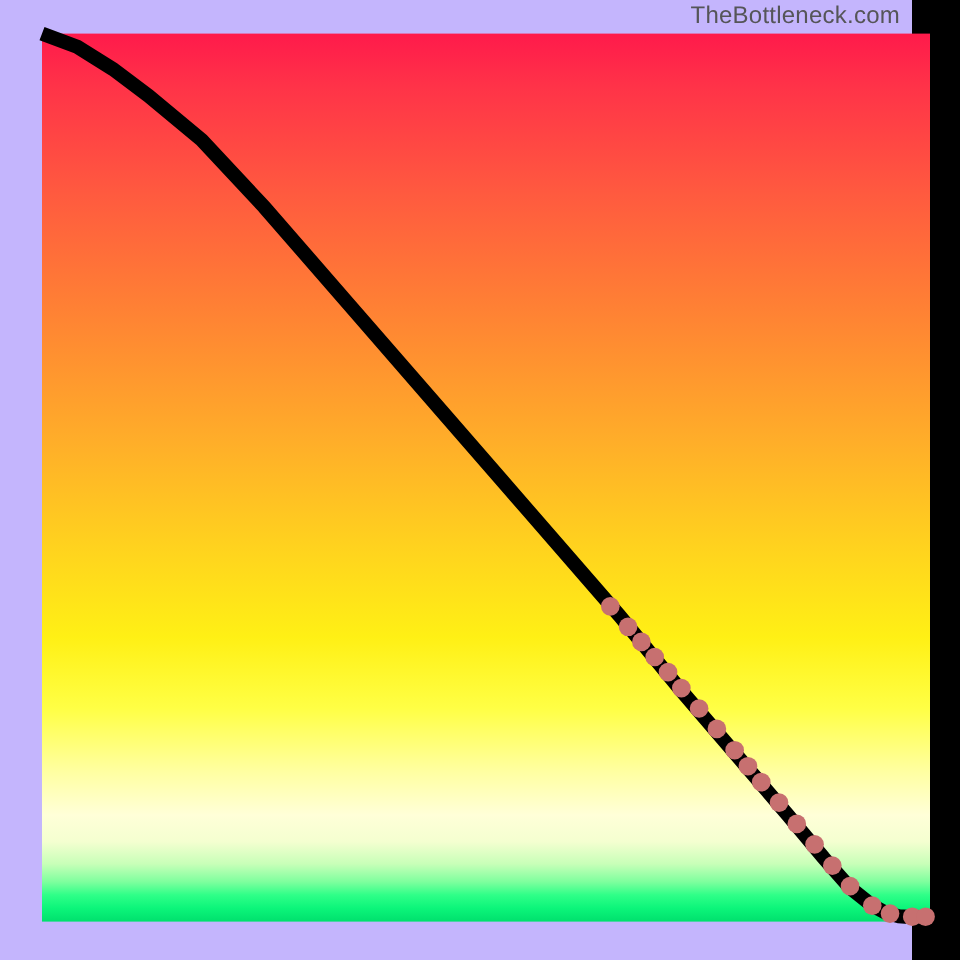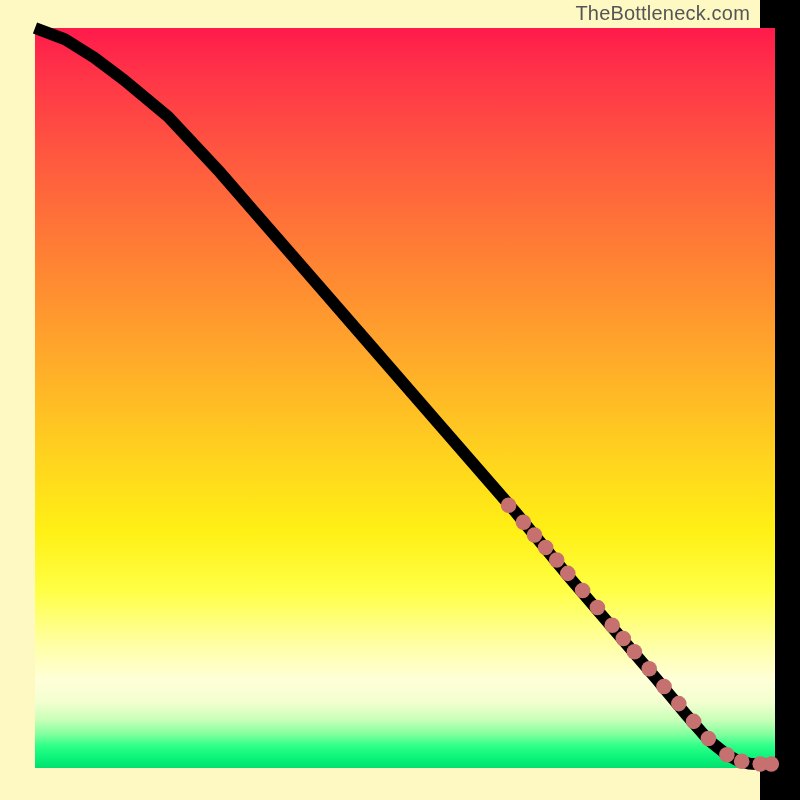--- a/index.html
+++ b/index.html
@@ -8,21 +8,21 @@
     width: 800px;
     height: 800px;
     background: #000;
     overflow: hidden;
     font-family: Arial, Helvetica, sans-serif;
   }
   .frame {
     position: relative;
     width: 760px;
     height: 800px;
-    background: #fef9c3;
+    background: #c4b5fd;
   }
   .watermark {
     position: absolute;
     top: 2px;
     right: 10px;
     color: #555558;
     font-size: 20px;
     font-weight: 400;
     letter-spacing: 0.2px;
     z-index: 10;

